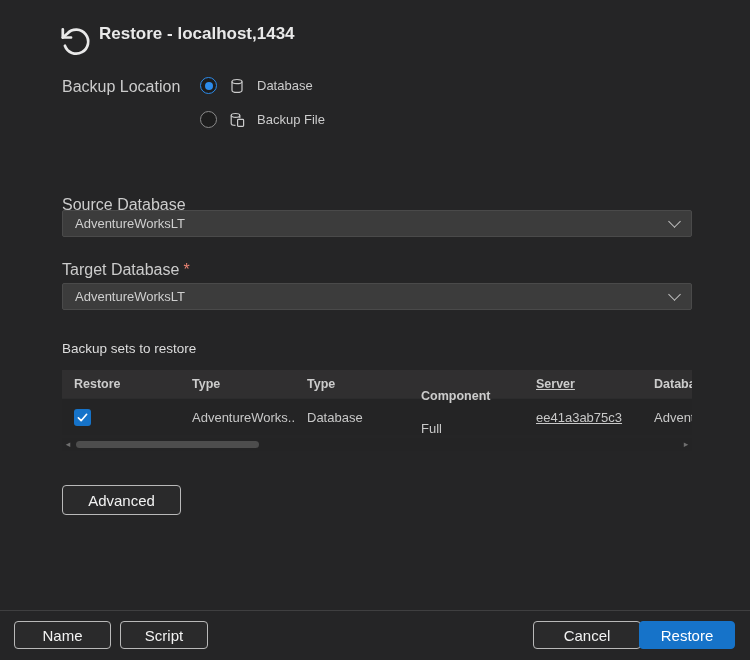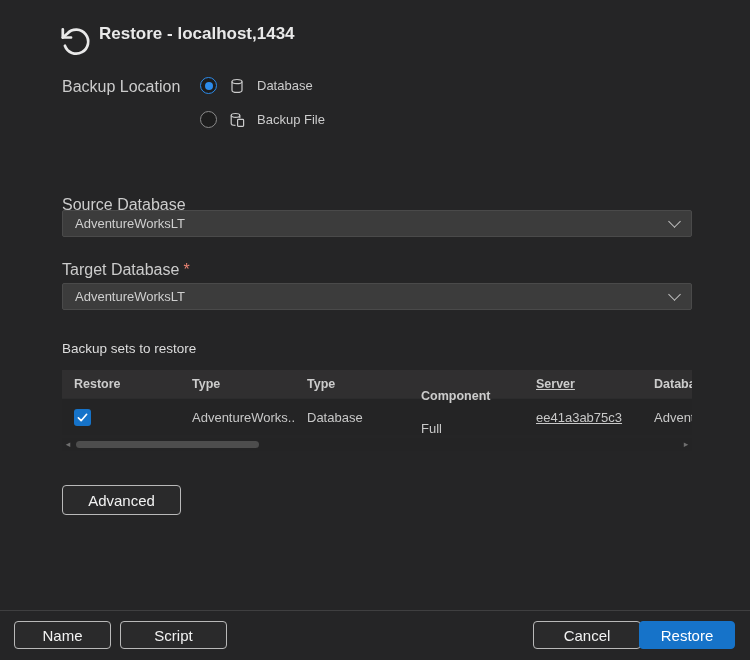--- a/index.html
+++ b/index.html
@@ -85,21 +85,21 @@
     position: absolute; height: 28px; border-radius: 4px;
     font-family: "Liberation Sans", sans-serif; font-size: 15px;
     display: flex; align-items: center; justify-content: center; cursor: pointer;
   }
   .btn.secondary { background: #2a2a2b; border: 1px solid #b9b9b9; color: #f2f2f2; }
   .btn.primary { background: #1673c9; border: 1px solid #1673c9; color: #ffffff; }
   .advanced-btn { left: 62px; top: 485px; width: 119px; height: 30px; }
 
   .footer-divider { position: absolute; left: 0; top: 610px; width: 750px; border-top: 1px solid #3f3f40; }
   .help-btn { left: 14px; top: 621px; width: 97px; }
-  .script-btn { left: 120px; top: 621px; width: 107px; }
+  .script-btn { left: 120px; top: 621px; width: 88px; }
   .cancel-btn { left: 533px; top: 621px; width: 108px; }
   .restore-btn { left: 639px; top: 621px; width: 96px; }
 </style>
 </head>
 <body>
 
 <div class="title-row">
   <span class="title-icon">
     <svg width="36" height="36" viewBox="0 0 24 24" fill="none" stroke="#e9e9e9" stroke-width="1.8" stroke-linecap="round" stroke-linejoin="round">
       <polyline points="3.2 3.5 3.2 9 8.7 9"></polyline>

